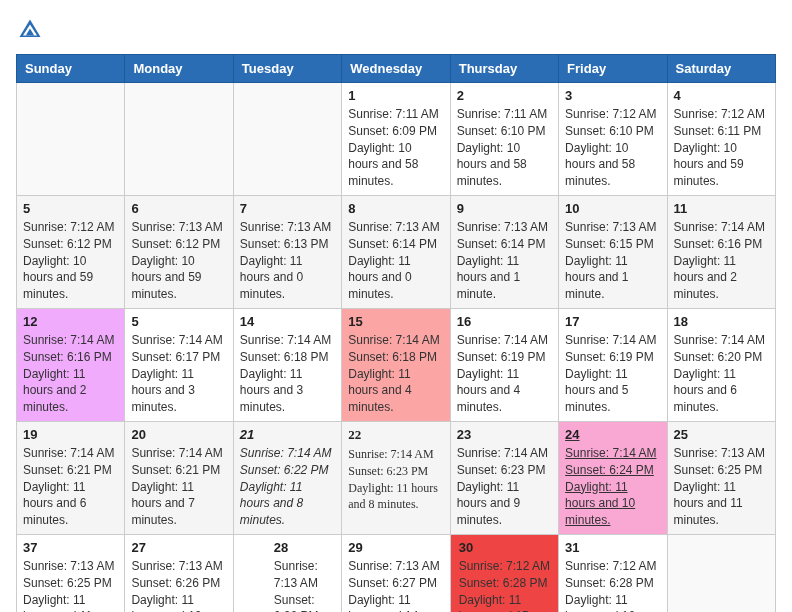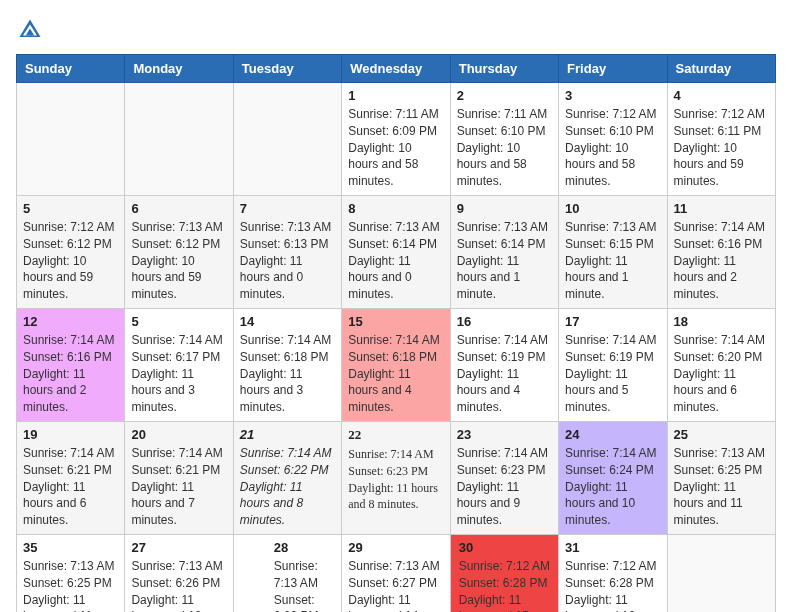--- a/index.html
+++ b/index.html
@@ -256,36 +256,36 @@
           <div class="day-info">Sunrise: 7:14 AM
 Sunset: 6:23 PM
 Daylight: 11 hours and 8 minutes.</div>
         </td>
         <td style="background: rgb(245, 245, 245);">
           <div class="day-number">23</div>
           <div class="day-info">Sunrise: 7:14 AM
 Sunset: 6:23 PM
 Daylight: 11 hours and 9 minutes.</div>
         </td>
-        <td style="background: #c4b5fd;">
+        <td style="background: #f9a8d4; text-decoration: underline;">
           <div class="day-number">24</div>
           <div class="day-info">Sunrise: 7:14 AM
 Sunset: 6:24 PM
 Daylight: 11 hours and 10 minutes.</div>
         </td>
         <td style="background: rgb(245, 245, 245);">
           <div class="day-number">25</div>
           <div class="day-info">Sunrise: 7:13 AM
 Sunset: 6:25 PM
 Daylight: 11 hours and 11 minutes.</div>
         </td>
       </tr>
       <tr>
         <td style="background: rgb(255, 255, 255);">
-          <div class="day-number">35</div>
+          <div class="day-number">37</div>
           <div class="day-info">Sunrise: 7:13 AM
 Sunset: 6:25 PM
 Daylight: 11 hours and 11 minutes.</div>
         </td>
         <td style="background: rgb(255, 255, 255);">
           <div class="day-number">27</div>
           <div class="day-info">Sunrise: 7:13 AM
 Sunset: 6:26 PM
 Daylight: 11 hours and 12 minutes.</div>
         </td>

